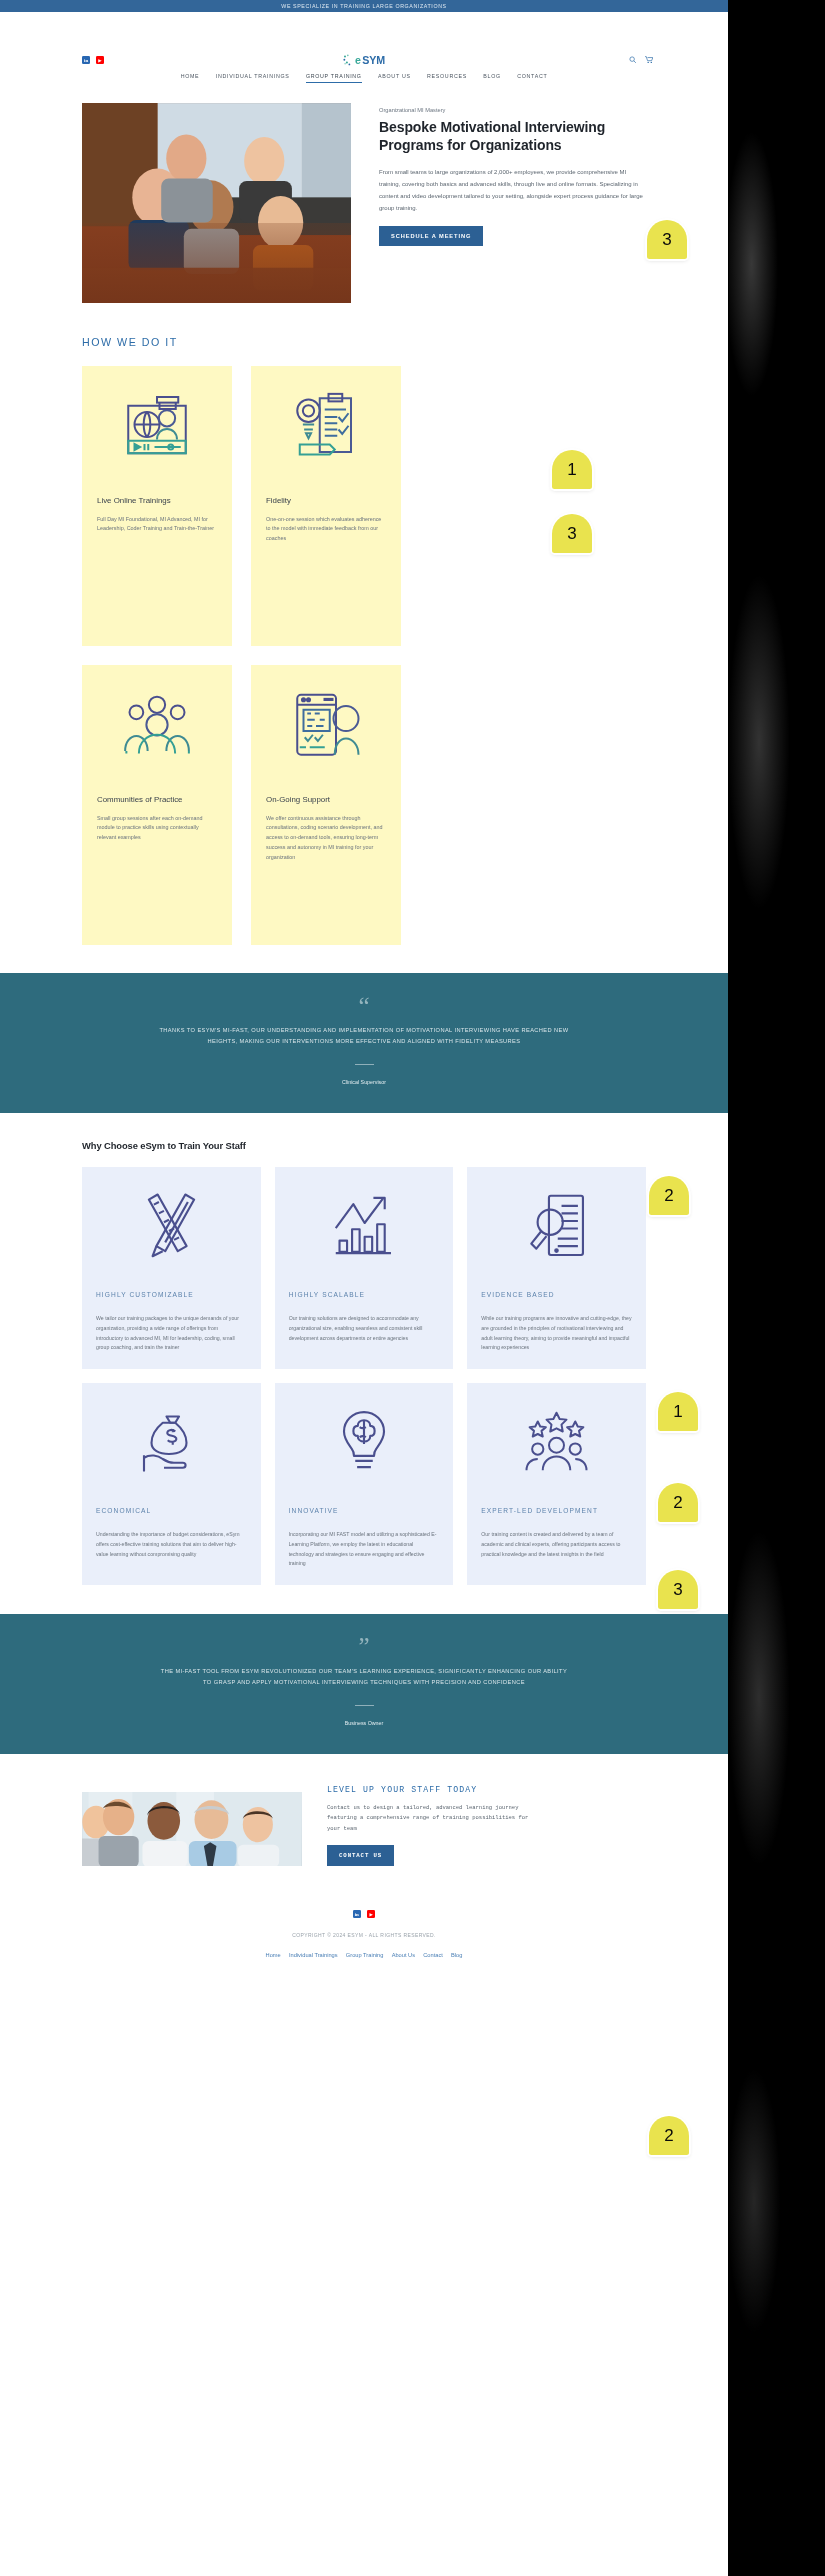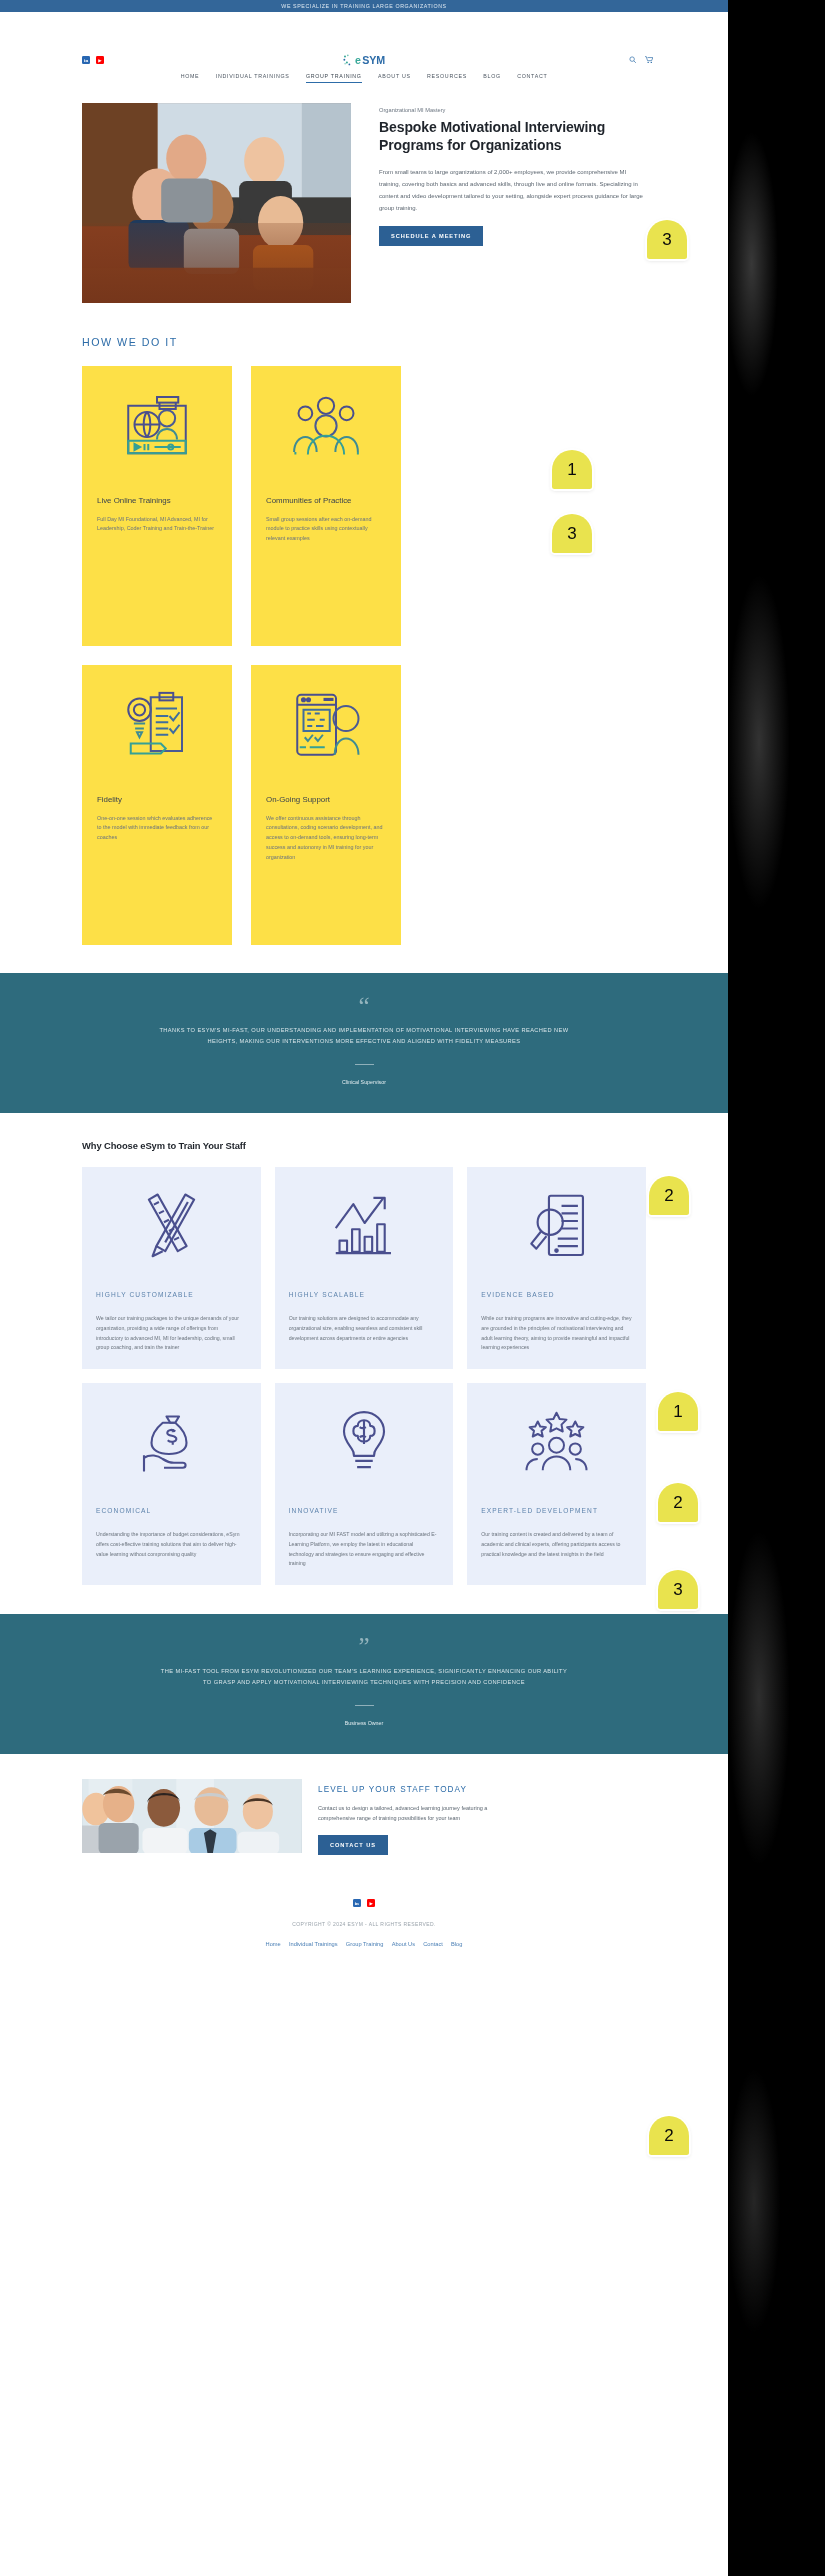--- a/index.html
+++ b/index.html
@@ -44,21 +44,21 @@
   .eyebrow{font-size:5.7px;color:#6b7580;margin-bottom:6.3px;}
   .hero-h1{font-size:14px;line-height:1.28;font-weight:700;color:#1f242b;letter-spacing:-0.1px;margin-bottom:11.3px;}
   .hero-p{font-size:6px;line-height:2.0;color:#5c6670;margin-bottom:12px;}
   .btn{display:inline-block;background:#2c6094;color:#fff;font-size:5.7px;letter-spacing:0.9px;
        padding:7px 12px;text-decoration:none;font-weight:600;}
 
   
   .sec-how{padding:33px 82px 6.3px;}
   .h2-blue{font-size:10.7px;letter-spacing:1.5px;color:#2d6ca8;font-weight:400;margin-bottom:17.6px;}
   .how-grid{display:grid;grid-template-columns:150px 150px;gap:19px;}
-  .card{background:#fde047;padding:20px 15px 19px;}
+  .card{background:#fef9c3;padding:20px 15px 19px;}
   .card.tall{min-height:280px;}
   .card-ico{height:82px;display:flex;align-items:center;justify-content:center;margin-bottom:28px;}
   .card-h{font-size:7.9px;color:#3b434d;margin-bottom:10px;font-weight:400;}
   .card-p{font-size:5.4px;line-height:1.82;color:#6a737d;}
 
   
   .quote{background:#2e6b7d;padding:25px 0 28px;position:relative;text-align:center;}
   .qmark{font-size:25px;color:#93b4bd;line-height:.6;font-family:"Liberation Serif",serif;margin-bottom:11.3px;}
   .qtext{max-width:415px;margin:0 auto;font-size:5.7px;line-height:2.0;letter-spacing:0.4px;color:#d9e6ea;}
   .qrule{width:19px;height:1.3px;background:#8fb0ba;margin:16.4px auto 14px;}
@@ -67,21 +67,21 @@
   
   .sec-why{padding:26.4px 82px 29px;}
   .h2-dark{font-size:9.4px;font-weight:700;color:#1f242b;margin-bottom:16.4px;letter-spacing:-0.1px;}
   .why-grid{display:grid;grid-template-columns:repeat(3,1fr);gap:14px;}
   .wcard{background:#eaeffa;padding:19px 14px 16.4px;}
   .wico{height:79px;display:flex;align-items:center;justify-content:center;margin-bottom:25px;}
   .wh{font-size:6.6px;letter-spacing:1.1px;color:#5c82ab;margin-bottom:14px;line-height:1.55;}
   .wp{font-size:5.2px;line-height:1.85;color:#6a737d;}
 
   
-  .sec-level{padding:22.6px 82px 25px;display:flex;gap:16px;align-items:center;}
+  .sec-level{padding:22.6px 82px 25px;display:flex;gap:25px;align-items:flex-end;font-family:Liberation Mono, monospace;}
   .level-img{width:220px;height:74px;flex:none;overflow:hidden;position:relative;
      background:linear-gradient(180deg,#dfe9ee 0%,#cfdbe2 40%,#b9c6ce 100%);}
   .level-txt{padding-top:8.8px;}
   .level-h{font-size:8.2px;letter-spacing:1.1px;color:#2d6ca8;margin-bottom:8.8px;}
   .level-p{font-size:5.5px;line-height:1.85;color:#5c6670;margin-bottom:11.3px;max-width:208px;}
 
   
   .footer{padding:19px 0 38px;text-align:center;}
   .fsoc{display:flex;gap:6.3px;justify-content:center;margin-bottom:14px;}
   .fcopy{font-size:5px;letter-spacing:0.4px;color:#9aa3ab;margin-bottom:14px;}
@@ -205,51 +205,51 @@
               <rect x="56" y="8" width="34" height="9" stroke="#4a4f8e"></rect>
               <path d="M60 17v10h26V17" stroke="#4a4f8e"></path>
             </svg>
           </div>
           <div class="card-h">Live Online Trainings</div>
           <div class="card-p">Full Day MI Foundational, MI Advanced, MI for Leadership, Coder Training and Train-the-Trainer</div>
         </div>
 
         <div class="card tall">
           <div class="card-ico">
-            <svg width="74" height="70" viewBox="0 0 118 112" fill="none" stroke="#4a4f8e" stroke-width="3.2">
-              <circle cx="26" cy="34" r="11"></circle>
-                <path d="M8 96c0-14 8-24 18-24s18 10 18 24" stroke="#3f8b93"></path>
-              <circle cx="92" cy="34" r="11"></circle>
-                <path d="M74 96c0-14 8-24 18-24s18 10 18 24" stroke="#3f8b93"></path>
-              <circle cx="59" cy="22" r="13" stroke="#4a4f8e"></circle>
-              <circle cx="59" cy="54" r="17" stroke="#4a5a94"></circle>
-              <path d="M30 100c0-18 13-30 29-30s29 12 29 30" stroke="#35a095"></path>
-              <path d="M10 96v4M110 96v4" stroke="#35a095"></path>
-            </svg>
-          </div>
-          <div class="card-h">Communities of Practice</div>
-          <div class="card-p">Small group sessions after each on-demand module to practice skills using contextually relevant examples</div>
-        </div>
-
-        <div class="card tall">
-          <div class="card-ico">
             <svg width="70" height="70" viewBox="0 0 112 112" fill="none" stroke="#4a4f8e" stroke-width="3.2">
               <circle cx="28" cy="30" r="18"></circle>
                 <circle cx="28" cy="30" r="9"></circle>
               <path d="M19 52h18M21 60h14" stroke="#3f8b93"></path>
                 <path d="M24 66h8l-4 8z" stroke="#3f8b93"></path>
               <rect x="46" y="10" width="50" height="86" stroke="#4a5a94"></rect>
               <rect x="60" y="3" width="22" height="12" stroke="#4a4f8e"></rect>
               <path d="M54 28h34M54 40h20M54 50h20M54 60h20M54 70h20" stroke="#3f6d9e"></path>
               <path d="M76 40l6 7 10-13M76 60l6 7 10-13" stroke="#3f6d9e"></path>
               <path d="M14 84h48l8 8-8 8H14z" stroke="#35a095"></path>
             </svg>
           </div>
           <div class="card-h">Fidelity</div>
           <div class="card-p">One-on-one session which evaluates adherence to the model with immediate feedback from our coaches</div>
+        </div>
+
+        <div class="card tall">
+          <div class="card-ico">
+            <svg width="74" height="70" viewBox="0 0 118 112" fill="none" stroke="#4a4f8e" stroke-width="3.2">
+              <circle cx="26" cy="34" r="11"></circle>
+                <path d="M8 96c0-14 8-24 18-24s18 10 18 24" stroke="#3f8b93"></path>
+              <circle cx="92" cy="34" r="11"></circle>
+                <path d="M74 96c0-14 8-24 18-24s18 10 18 24" stroke="#3f8b93"></path>
+              <circle cx="59" cy="22" r="13" stroke="#4a4f8e"></circle>
+              <circle cx="59" cy="54" r="17" stroke="#4a5a94"></circle>
+              <path d="M30 100c0-18 13-30 29-30s29 12 29 30" stroke="#35a095"></path>
+              <path d="M10 96v4M110 96v4" stroke="#35a095"></path>
+            </svg>
+          </div>
+          <div class="card-h">Communities of Practice</div>
+          <div class="card-p">Small group sessions after each on-demand module to practice skills using contextually relevant examples</div>
         </div>
 
         <div class="card tall">
           <div class="card-ico">
             <svg width="70" height="70" viewBox="0 0 112 112" fill="none" stroke="#4a4f8e" stroke-width="3.2">
               <rect x="10" y="6" width="62" height="96" rx="6"></rect>
               <path d="M10 22h62"></path>
                 <circle cx="20" cy="14" r="2.5" fill="#4a4f8e"></circle>
                 <circle cx="28" cy="14" r="2.5" fill="#4a4f8e"></circle>
               <rect x="52" y="11" width="16" height="5" fill="#4a4f8e" stroke="none"></rect>

